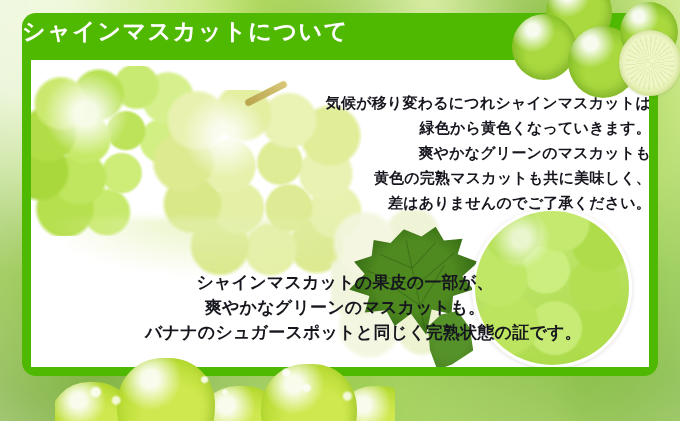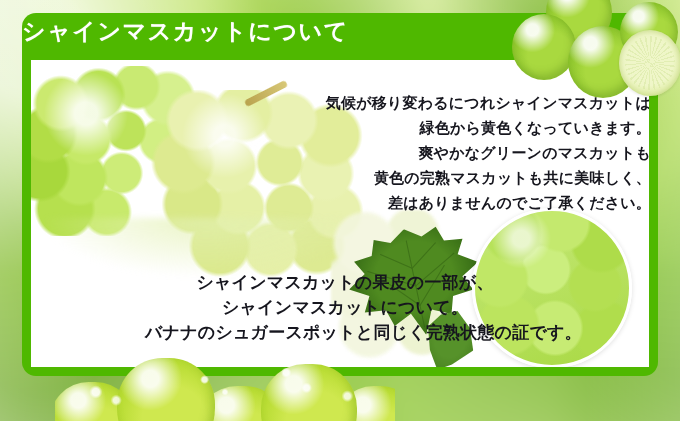--- a/index.html
+++ b/index.html
@@ -416,21 +416,21 @@
       <div class="text-upper">
         <p>気候が移り変わるにつれシャインマスカットは</p>
         <p>緑色から黄色くなっていきます。</p>
         <p>爽やかなグリーンのマスカットも</p>
         <p>黄色の完熟マスカットも共に美味しく、</p>
         <p>差はありませんのでご了承ください。</p>
       </div>
 
       <div class="text-lower">
         <p>シャインマスカットの果皮の一部が、</p>
-        <p>シャインマスカットについて。</p>
+        <p>爽やかなグリーンのマスカットも。</p>
         <p>バナナのシュガースポットと同じく完熟状態の証です。</p>
       </div>
 
     </div>
   </div>
 
   <div class="overlay-grapes">
     <div class="g-ball g1"></div>
     <div class="g-ball g2"></div>
     <div class="g-ball g4"></div>

